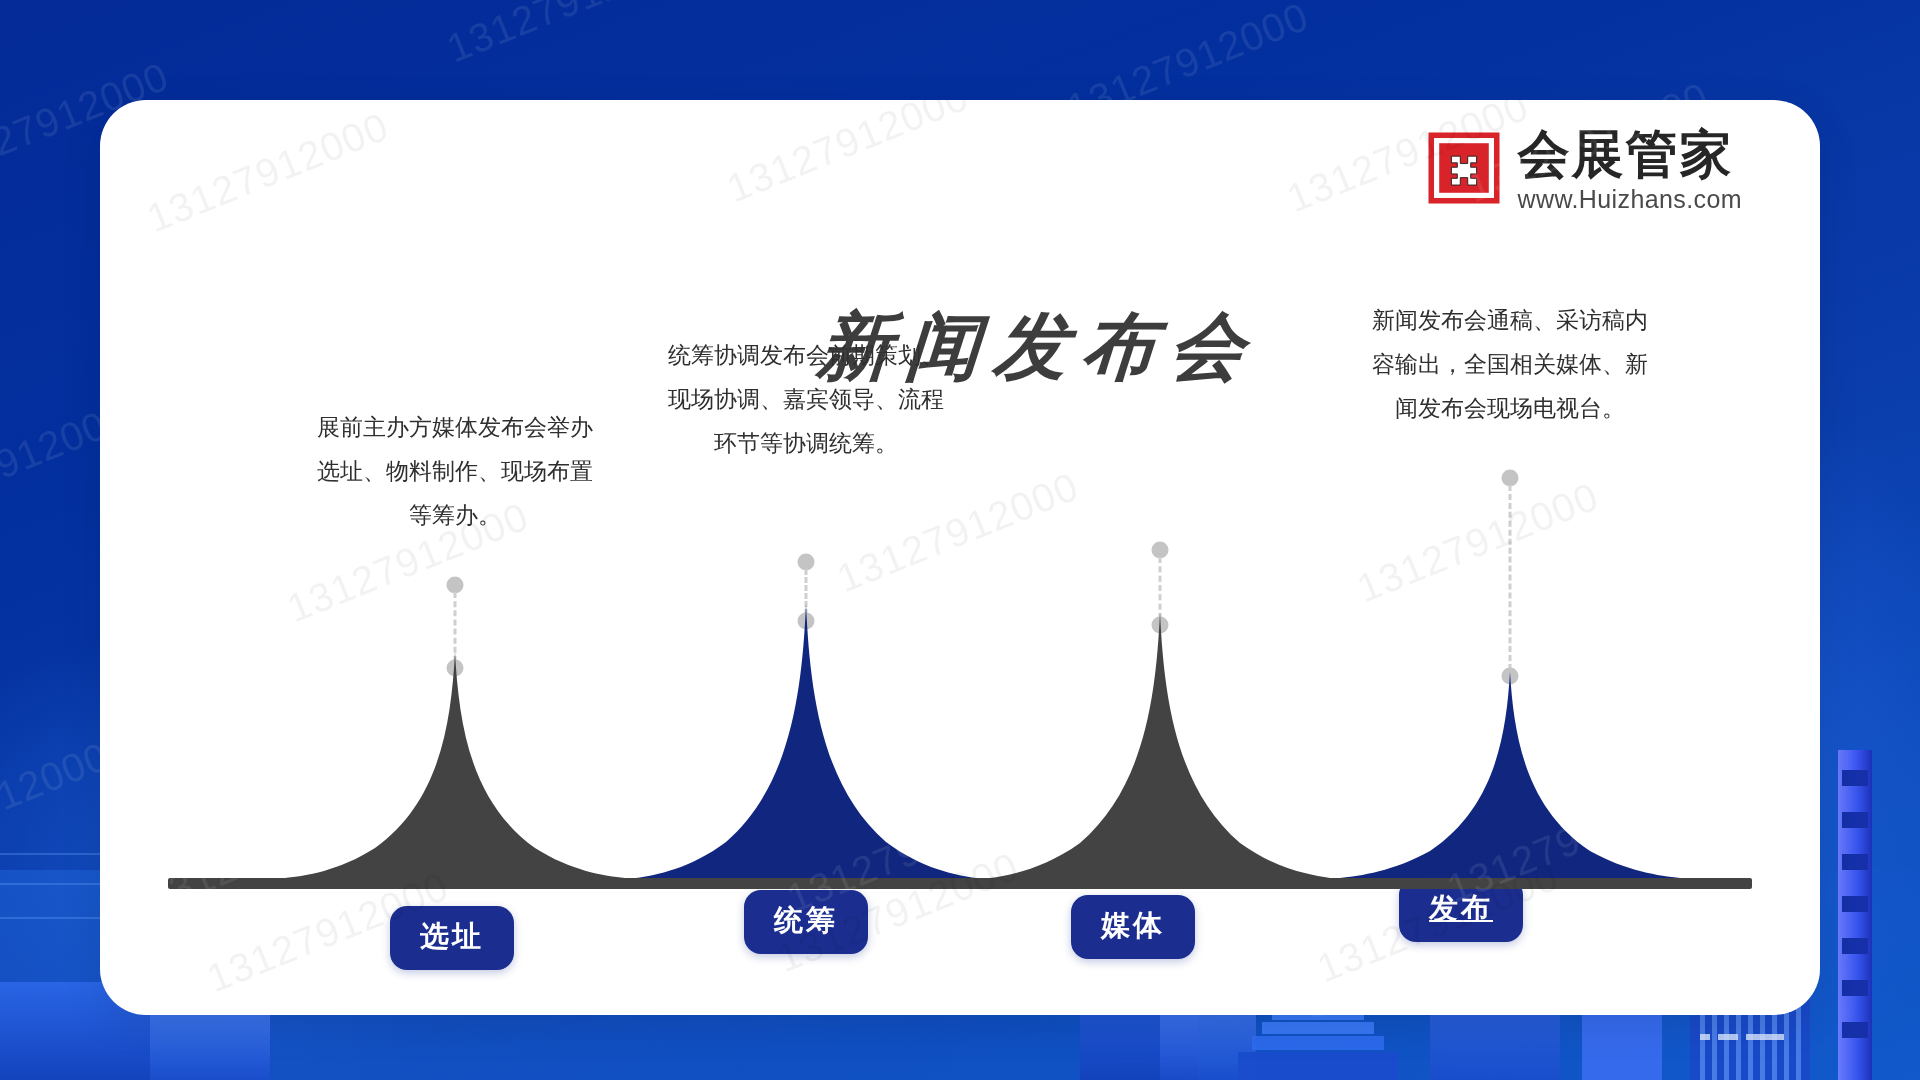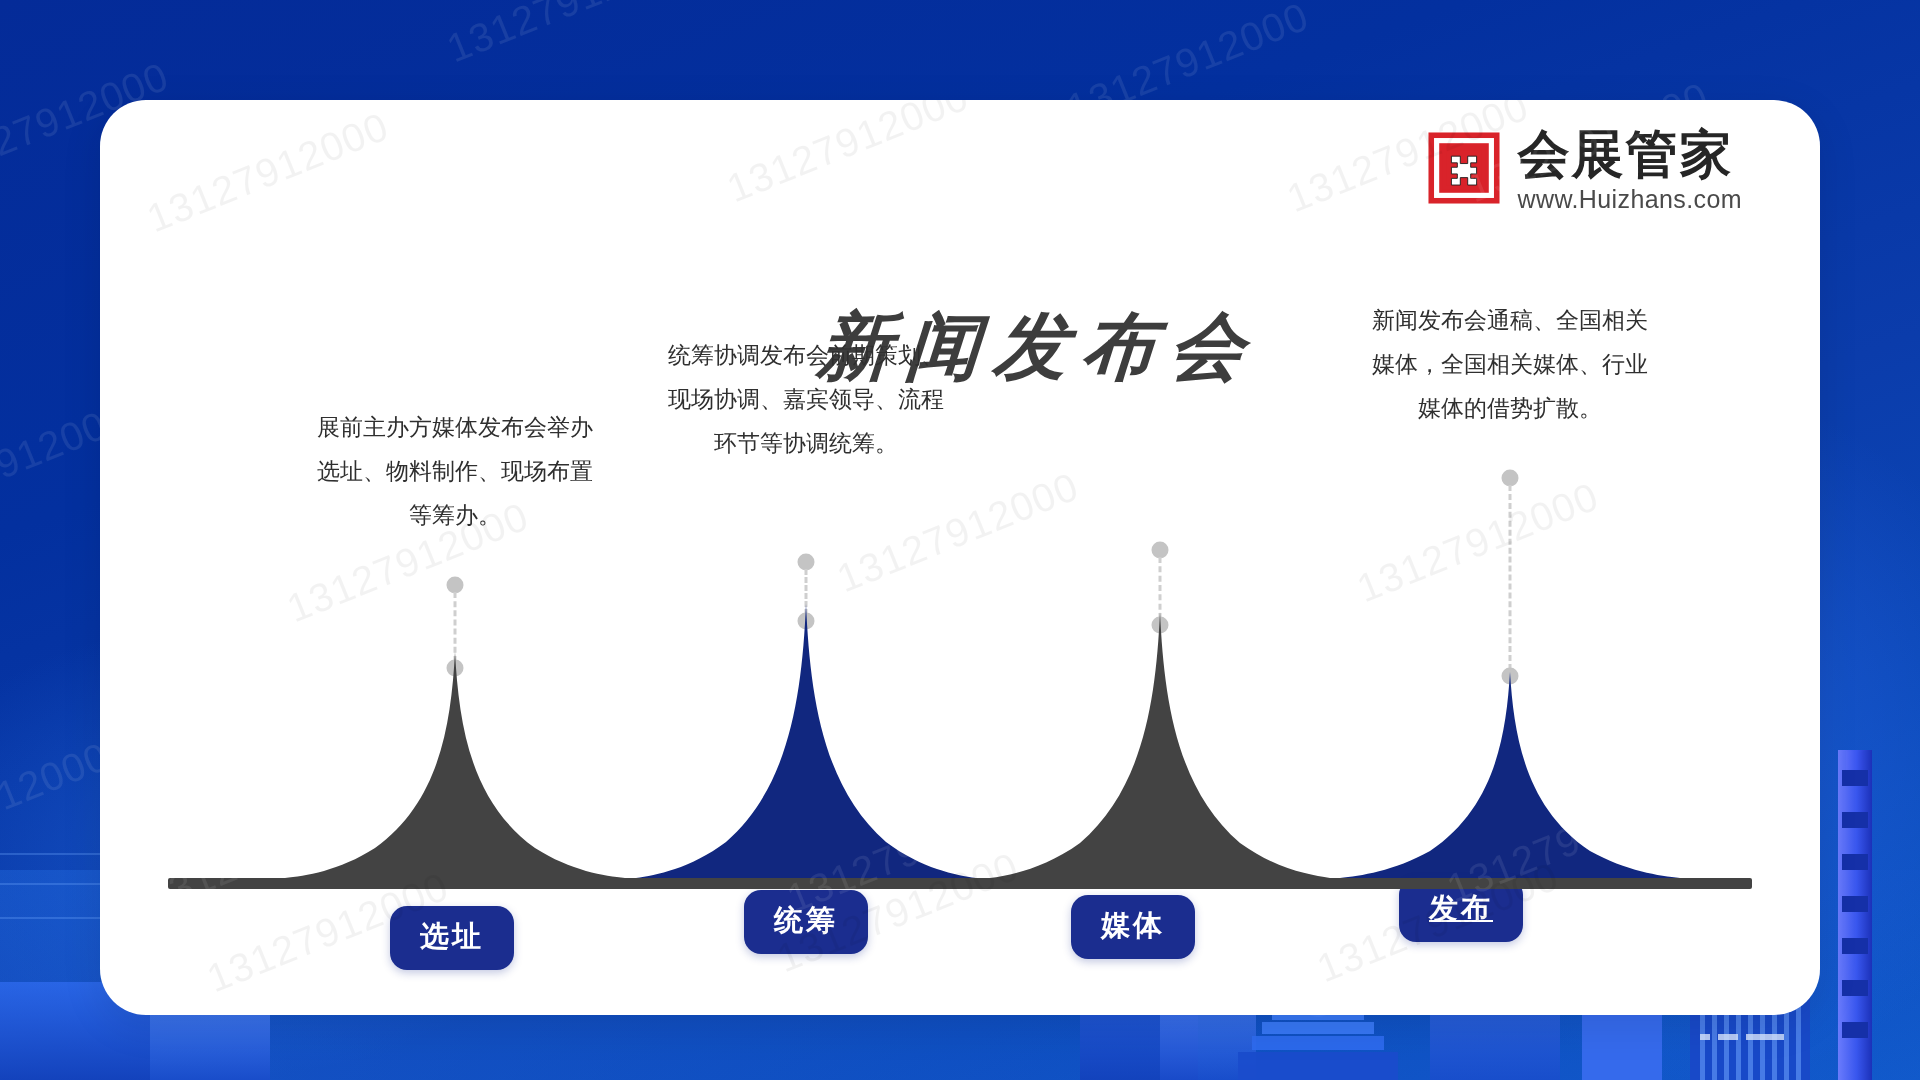--- a/index.html
+++ b/index.html
@@ -367,21 +367,21 @@
       <div class="dot" style="left:1060px; top:450px;"></div>
       <div class="dash" style="left:1060px; top:457px; height:62px;"></div>
       <div class="dot" style="left:1060px; top:525px;"></div>
       <div class="peak-wrap" style="left:890px; width:340px;">
         <svg class="peak-svg" viewBox="0 0 340 266" width="340" height="266" preserveAspectRatio="none">
           <path d="M170 0 C174 86 186 176 250 231 C286 257 320 263 340 266 L0 266 C20 263 54 257 90 231 C154 176 166 86 170 0 Z" fill="#434343"></path>
         </svg>
       </div>
       <div class="badge" style="left:1033px; top:795px;">媒体</div>
 
-      <div class="desc" style="left:1410px; top:198px;">新闻发布会通稿、全国相关媒体，全国相关媒体、行业媒体的借势扩散。</div>
+      <div class="desc" style="left:1410px; top:198px;">新闻发布会通稿、采访稿内容输出，全国相关媒体、新闻发布会现场电视台。</div>
       <div class="dot" style="left:1410px; top:378px;"></div>
       <div class="dash" style="left:1410px; top:385px; height:185px;"></div>
       <div class="dot" style="left:1410px; top:576px;"></div>
       <div class="peak-wrap" style="left:1240px; width:340px;">
         <svg class="peak-svg" viewBox="0 0 340 206" width="340" height="206" preserveAspectRatio="none">
           <path d="M170 0 C174 66 186 136 250 179 C286 199 320 204 340 206 L0 206 C20 204 54 199 90 179 C154 136 166 66 170 0 Z" fill="#11277f"></path>
         </svg>
       </div>
       <div class="badge" style="left:1361px; top:778px;text-decoration:underline;">发布</div>
 

